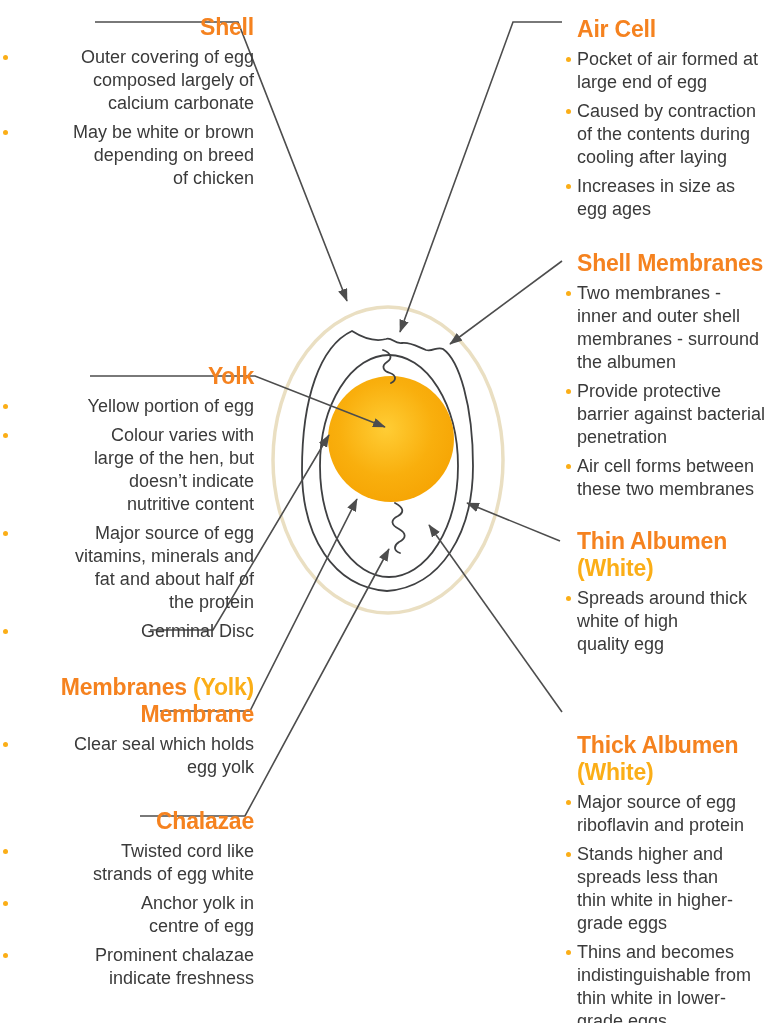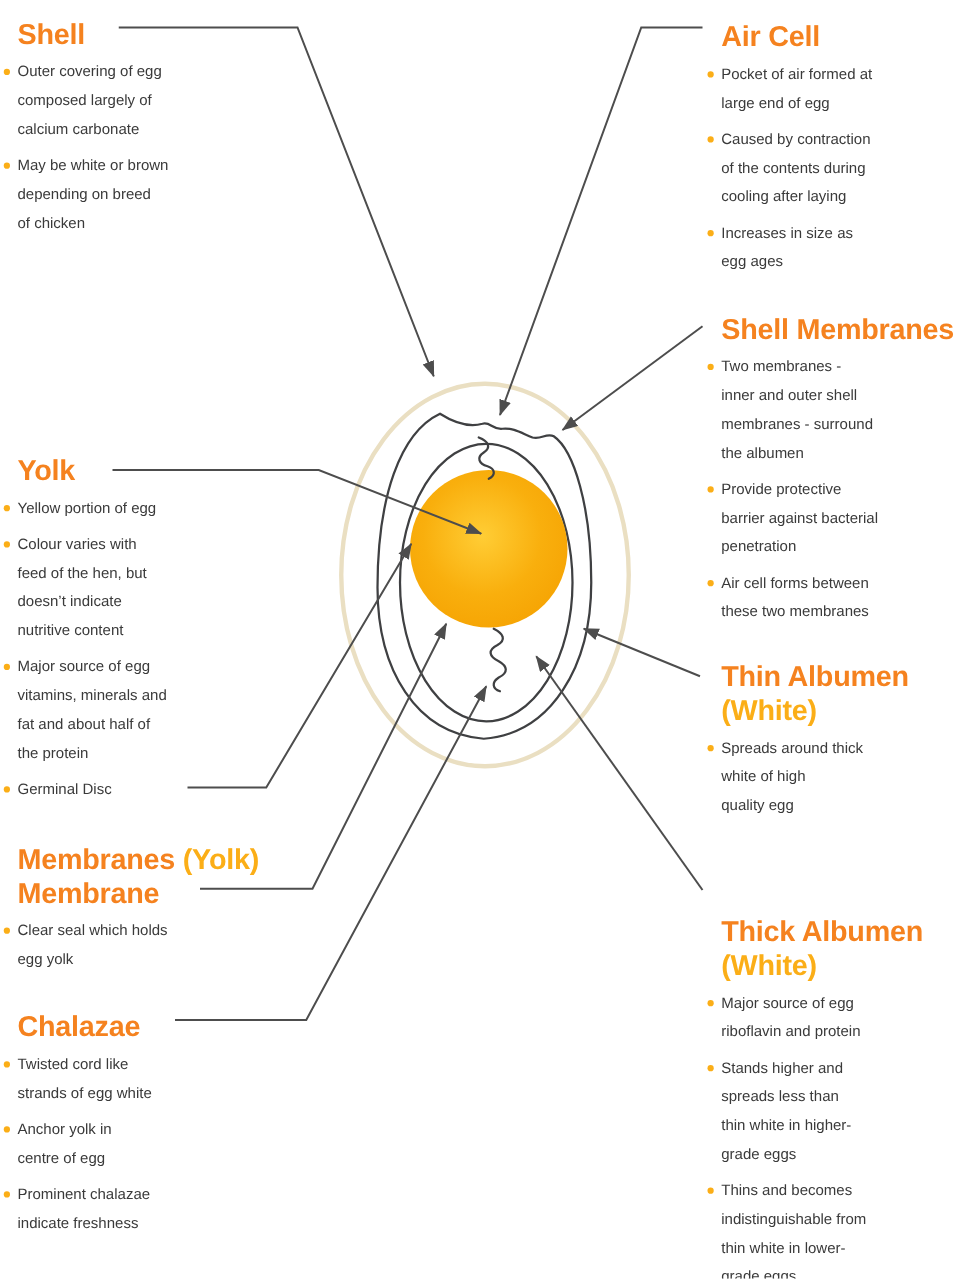--- a/index.html
+++ b/index.html
@@ -5,38 +5,38 @@
   html,body{margin:0;padding:0;background:#ffffff;}
   #canvas{
     position:relative;
     width:777px;height:1023px;
     background:var(--bg,#fff);
     font-family:"Liberation Sans", sans-serif;
     overflow:hidden;
   }
   #diagram-svg{position:absolute;left:0;top:0;width:777px;height:1023px;}
   .section{position:absolute;}
-  .section.left{left:2px;width:252px;}
+  .section.left{left:2px;width:252px;text-align:right;}
   .section.right{left:565px;width:212px;}
   .title{
     margin:0 0 0 12px;
     font-size:23px;line-height:27px;font-weight:700;
     color:var(--orange,#F5821F);
     white-space:pre-line;
     letter-spacing:-0.2px;
   }
   .t-accent{color:var(--amber,#FBAE17);}
   .bullets{
     list-style:none;
     margin:5px 0 0 0;
     padding:0 0 0 12px;
   }
   .bullets li{
     position:relative;
-    font-size:12px;line-height:23px;
+    font-size:18px;line-height:23px;
     color:var(--text,#3a3a3a);
     white-space:pre-line;
     margin:0 0 6px 0;
   }
   .bullets li::before{
     content:"";
     position:absolute;left:-11px;top:9px;
     width:5px;height:5px;border-radius:50%;
     background:var(--amber,#FBAE17);
   }
@@ -106,21 +106,21 @@
 depending on breed
 of chicken</li>
     </ul>
   </div>
 
   <div class="section left" style="top:363px">
     <h2 class="title"><span class="t-main">Yolk</span><span class="t-accent"></span><span class="t-main"></span></h2>
     <ul class="bullets">
       <li>Yellow portion of egg</li>
       <li>Colour varies with
-feed of the hen, but
+large of the hen, but
 doesn’t indicate
 nutritive content</li>
       <li>Major source of egg
 vitamins, minerals and
 fat and about half of
 the protein</li>
       <li>Germinal Disc</li>
     </ul>
   </div>
 

